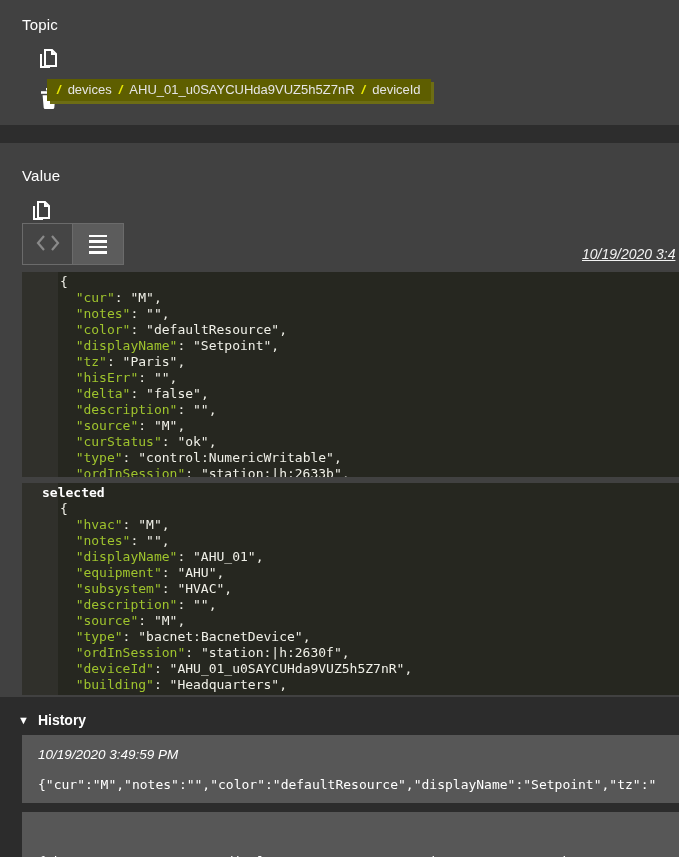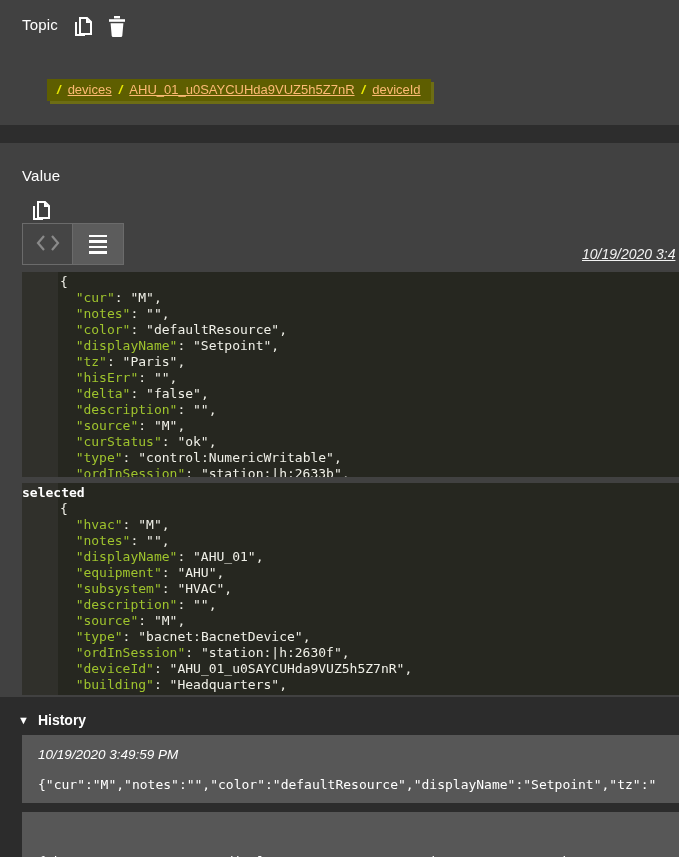--- a/index.html
+++ b/index.html
@@ -1,30 +1,30 @@
 <!DOCTYPE html>
 <html><head>
 <meta charset="utf-8">
 <style>
   html,body{margin:0;padding:0;background:#414141;}
   #screen{
     position:relative;width:679px;height:857px;overflow:hidden;
     background:#414141;font-family:"Liberation Sans",sans-serif;color:#fff;
   }
   
-  .topic-row{position:absolute;left:22px;top:16px;display:flex;align-items:flex-start;gap:15px;}
+  .topic-row{position:absolute;left:22px;top:16px;display:flex;align-items:flex-end;gap:15px;flex-direction:column;}
   .section-title{font-size:15px;color:#ffffff;letter-spacing:.2px;}
   .icon-btn{background:none;border:none;padding:0;margin:0;cursor:pointer;display:flex;align-items:center;}
   .breadcrumb{
     position:absolute;left:47px;top:79px;display:flex;align-items:center;gap:7px;
     background:#5e5e00;padding:3px 10px 4px 10px;font-size:13px;white-space:nowrap;
     box-shadow:3px 3px 0 #6d6d14;
   }
   .crumb-sep{color:#e9e900;font-weight:bold;font-style:italic;}
-  .crumb-seg{color:#fdba74;text-decoration:underline;}
+  .crumb-seg{color:#e5e5e5;}
   .divider-band{position:absolute;left:0;top:125px;width:679px;height:18px;background:#2d2d2d;}
   
   .value-row{position:absolute;left:22px;top:167px;display:flex;align-items:center;gap:16px;flex-direction:column;}
   .view-toggle{position:absolute;left:22px;top:223px;display:flex;border:1px solid #6b6b6b;}
   .toggle-btn{width:50px;height:40px;display:flex;align-items:center;justify-content:center;border:none;padding:0;cursor:pointer;}
   .toggle-btn.code{background:#454545;border-right:1px solid #6b6b6b;}
   .toggle-btn.list{background:#5c5c5c;}
   .hamburger{display:flex;flex-direction:column;gap:3px;}
   .hamburger i{display:block;width:18px;height:2.5px;background:#ffffff;}
   .value-timestamp{position:absolute;left:582px;top:246px;font-size:14px;font-style:italic;color:#f2f2f2;white-space:nowrap;text-decoration:underline;}
@@ -142,21 +142,21 @@
         <div class="code-line indent"><span class="key">"description"</span><span class="punct">: </span><span class="val">"",</span></div>
         <div class="code-line indent"><span class="key">"source"</span><span class="punct">: </span><span class="val">"M",</span></div>
         <div class="code-line indent"><span class="key">"curStatus"</span><span class="punct">: </span><span class="val">"ok",</span></div>
         <div class="code-line indent"><span class="key">"type"</span><span class="punct">: </span><span class="val">"control:NumericWritable",</span></div>
         <div class="code-line indent"><span class="key">"ordInSession"</span><span class="punct">: </span><span class="val">"station:|h:2633b",</span></div>
       </div>
   </div>
 
   <div class="code-block" id="code-selected">
     <div class="inner">
-      <div class="code-line selected-label" style="padding-left:0">selected</div>
+      <div class="code-line selected-label" style="padding-left:20px">selected</div>
       <div>
           <div class="code-line"><span class="punct">{</span></div>
           <div class="code-line indent"><span class="key">"hvac"</span><span class="punct">: </span><span class="val">"M",</span></div>
           <div class="code-line indent"><span class="key">"notes"</span><span class="punct">: </span><span class="val">"",</span></div>
           <div class="code-line indent"><span class="key">"displayName"</span><span class="punct">: </span><span class="val">"AHU_01",</span></div>
           <div class="code-line indent"><span class="key">"equipment"</span><span class="punct">: </span><span class="val">"AHU",</span></div>
           <div class="code-line indent"><span class="key">"subsystem"</span><span class="punct">: </span><span class="val">"HVAC",</span></div>
           <div class="code-line indent"><span class="key">"description"</span><span class="punct">: </span><span class="val">"",</span></div>
           <div class="code-line indent"><span class="key">"source"</span><span class="punct">: </span><span class="val">"M",</span></div>
           <div class="code-line indent"><span class="key">"type"</span><span class="punct">: </span><span class="val">"bacnet:BacnetDevice",</span></div>

